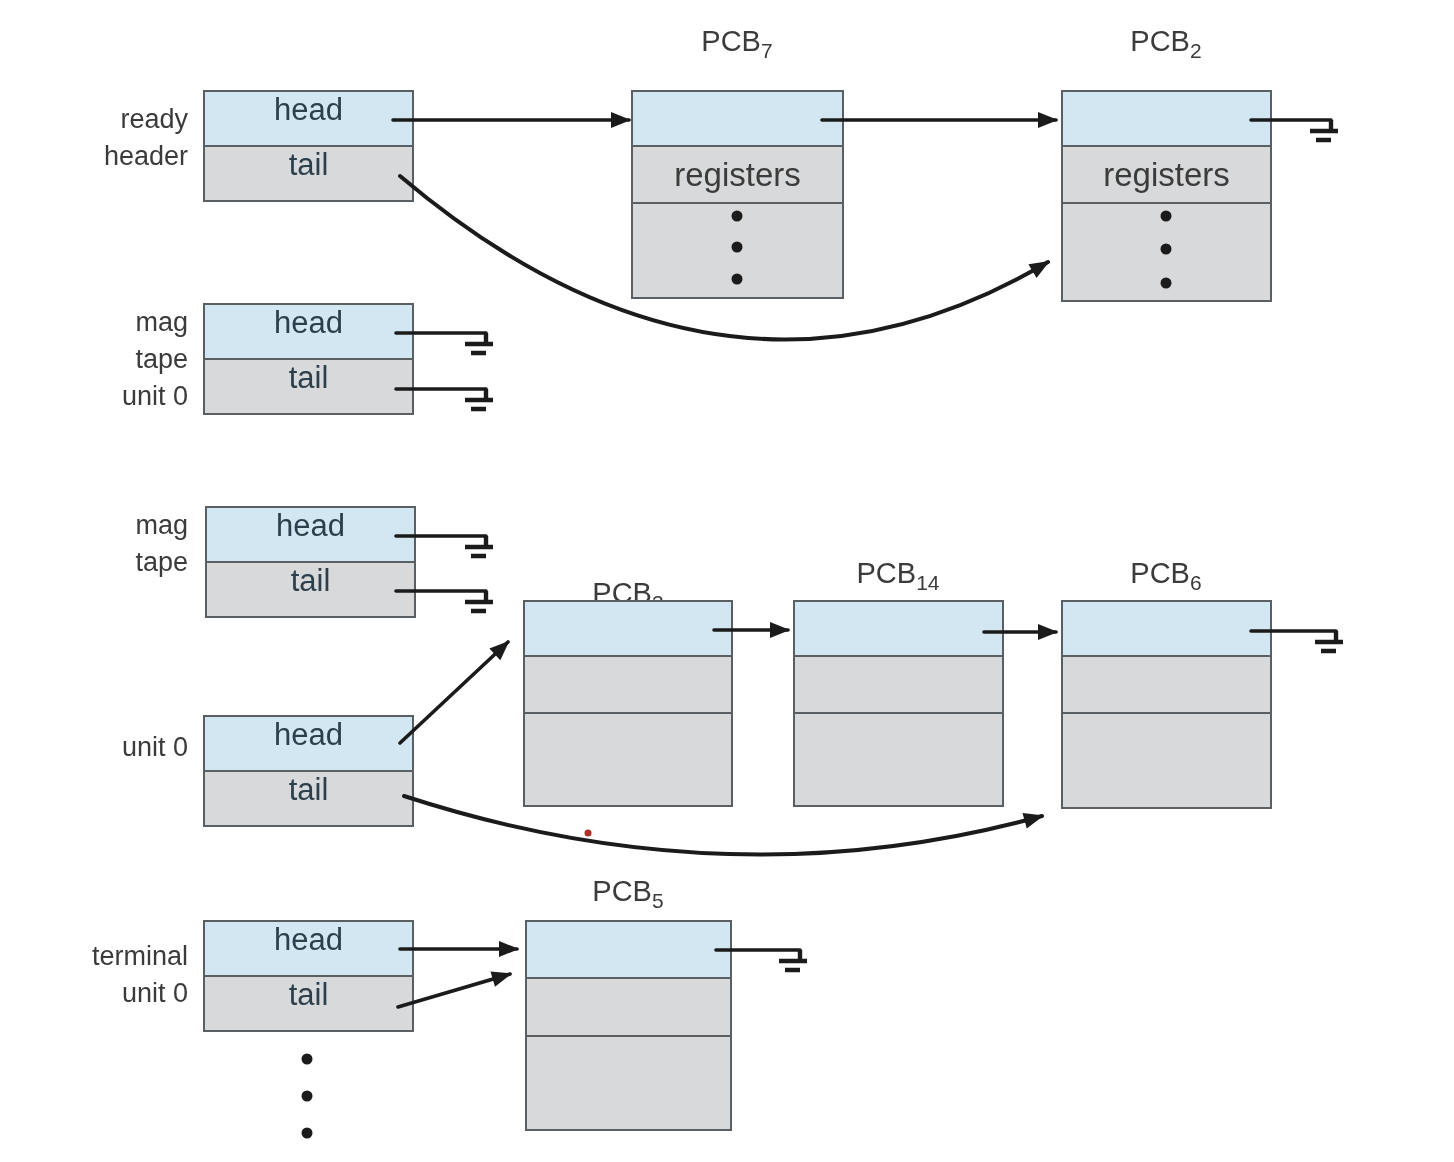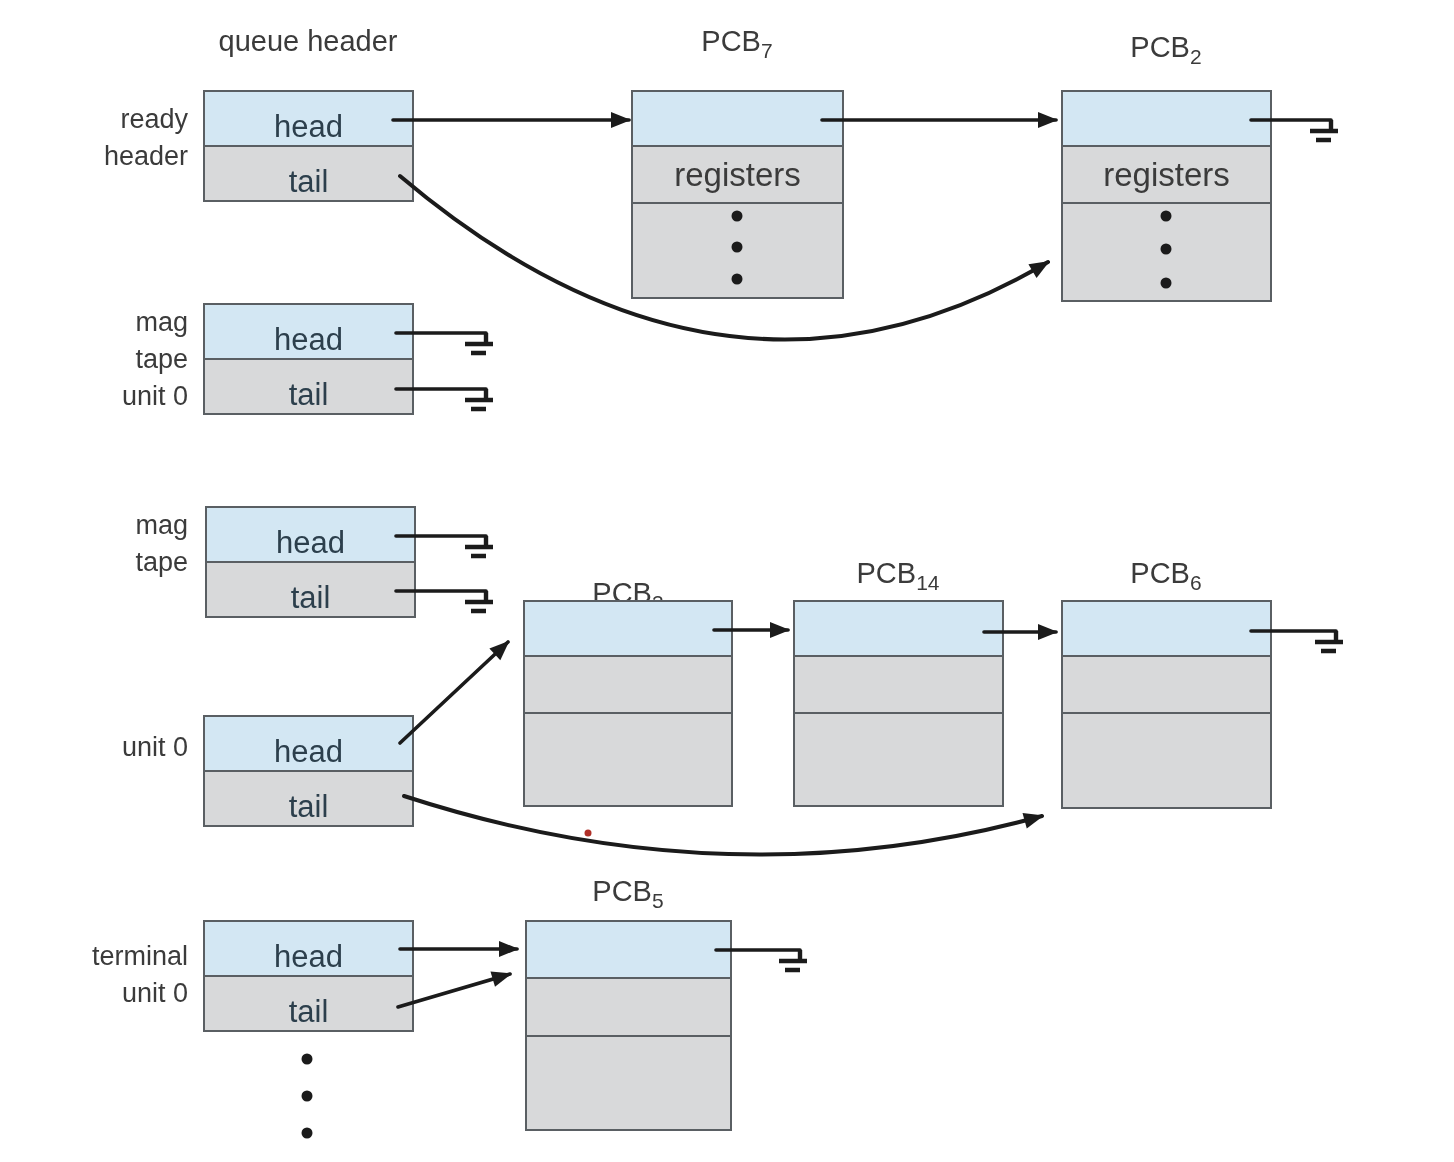--- a/index.html
+++ b/index.html
@@ -13,21 +13,21 @@
 
   .title{position:absolute;text-align:center;font-size:29px;color:var(--label-text);}
   .title .sub{font-size:21px;position:relative;top:7px;letter-spacing:0;}
 
   .qlabel{position:absolute;left:0;width:188px;text-align:right;
           font-size:27px;color:var(--label-text);}
   .qlabel div{line-height:37px;}
 
   .qbox{position:absolute;width:211px;height:112px;border:2px solid var(--border);
         box-sizing:border-box;display:flex;flex-direction:column;}
-  .qrow{flex:1;display:flex;align-items:flex-end;justify-content:center;
+  .qrow{flex:1;display:flex;align-items:flex-start;justify-content:center;
         font-size:31px;color:var(--head-tail-text);}
   .qrow.blue{background:var(--row-blue);border-bottom:2px solid var(--border);}
   .qrow.gray{background:var(--row-gray);}
 
   .pcb{position:absolute;border:2px solid var(--border);box-sizing:border-box;
        display:flex;flex-direction:column;}
   .prow{display:flex;align-items:center;justify-content:center;
         font-size:33px;color:var(--label-text);}
   .prow.blue{background:var(--row-blue);border-bottom:2px solid var(--border);}
   .prow.gray{background:var(--row-gray);}
@@ -40,26 +40,25 @@
   .gnd{stroke:var(--line);stroke-width:4.4;fill:none;stroke-linecap:butt;}
   .dot{fill:var(--line);}
   .reddot{fill:var(--red-dot);}
   #ah path{fill:var(--line);}
 </style>
 </head>
 <body>
 
 <div class="stage">
 
-  <div class="title" style="left:158px;top:25px;width:300px;">queue header</div>
 
   <div class="title" style="left:637px;top:25px;width:200px;">
     <span>PCB</span><span class="sub">7</span>
   </div>
-  <div class="title" style="left:1066px;top:31px;width:200px;">
+  <div class="title" style="left:1066px;top:25px;width:200px;">
     <span>PCB</span><span class="sub">2</span>
   </div>
   <div class="title" style="left:528px;top:557px;width:200px;margin-top:20px;">
     <span>PCB</span><span class="sub">3</span>
   </div>
   <div class="title" style="left:798px;top:557px;width:200px;">
     <span>PCB</span><span class="sub">14</span>
   </div>
   <div class="title" style="left:1066px;top:557px;width:200px;">
     <span>PCB</span><span class="sub">6</span>

